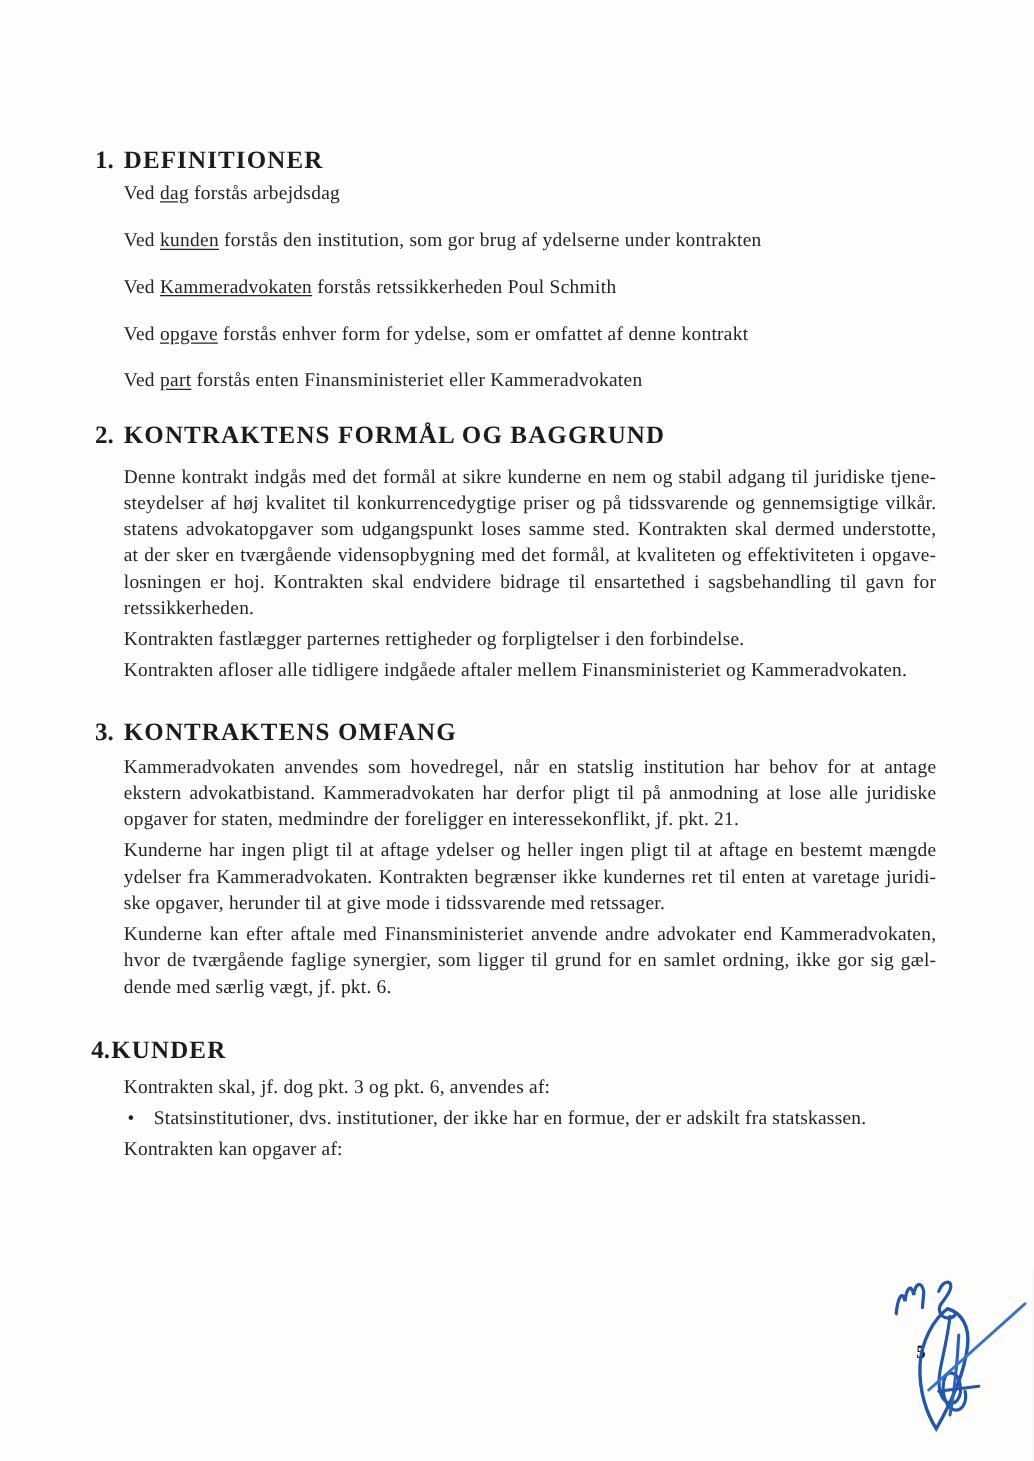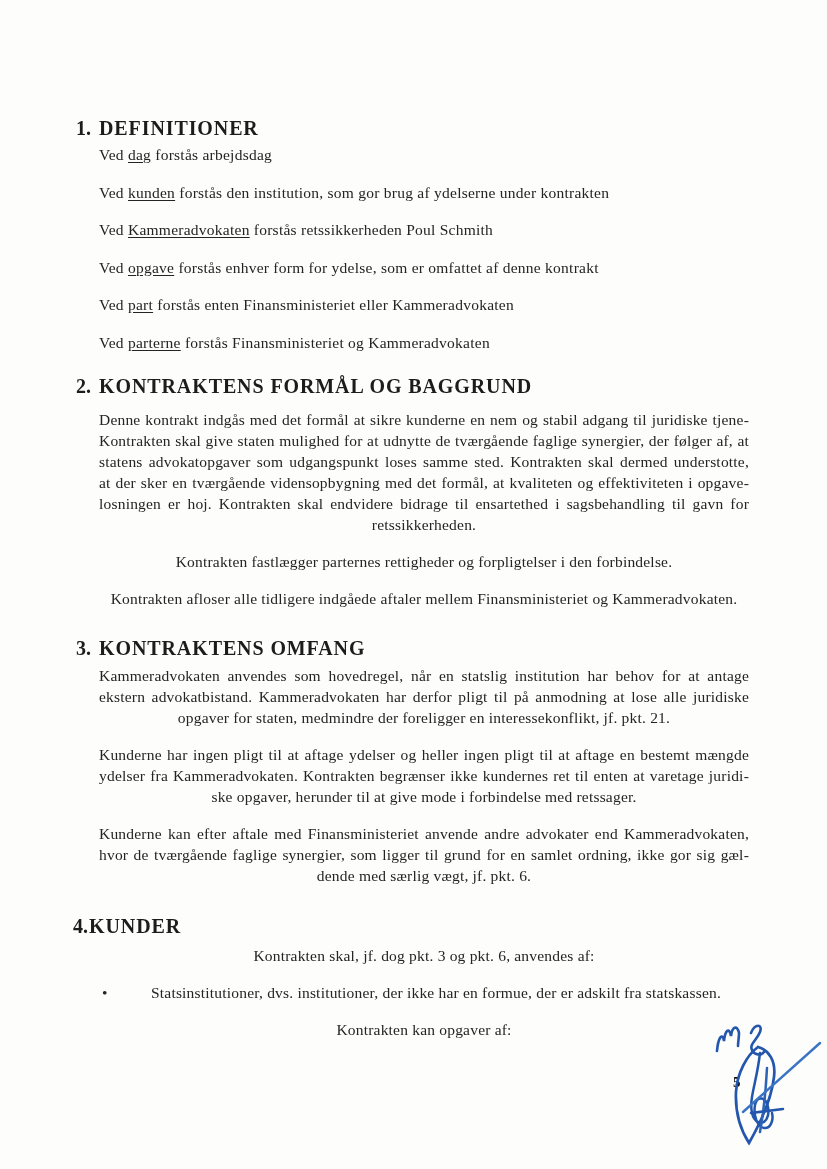--- a/index.html
+++ b/index.html
@@ -42,22 +42,22 @@
     margin: 0 0 16.5px 0;
     font-size: 15.5px;
     line-height: 21px;
     letter-spacing: 0.25px;
     white-space: nowrap;
   }
   .defline:last-child { margin-bottom: 0; }
   .term { text-decoration: underline; text-underline-offset: 2px; margin-top: 42px; }
 
   .para { margin: 0; font-size: 15.5px; line-height: 21px; letter-spacing: 0.2px; }
-  .para + .para { margin-top: 16px; font-family: Liberation Serif, serif; }
-  .ln { min-height: 21px; text-align: center; }
+  .para + .para { margin-top: 4px; font-family: Liberation Serif, serif; }
+  .ln { min-height: 21px; }
   .just { text-align: justify; text-align-last: justify; text-justify: inter-word; }
 
   .bullet-row { display: flex; align-items: flex-start; }
   .bullet { width: 24px; padding-left: 3px; box-sizing: border-box; font-size: 15.5px; }
   .bullet-text { flex: 1; }
 
   .pagenum {
     position: absolute;
     left: 733px;
     top: 1074px;
@@ -102,35 +102,30 @@
       <p class="defline">
         <span>Ved</span>
         <span class="term">opgave</span>
         <span>forstås enhver form for ydelse, som er omfattet af denne kontrakt</span>
       </p>
       <p class="defline">
         <span>Ved</span>
         <span class="term">part</span>
         <span>forstås enten Finansministeriet eller Kammeradvokaten</span>
       </p>
-      <p class="defline">
-        <span>Ved</span>
-        <span class="term">parterne</span>
-        <span>forstås Finansministeriet og Kammeradvokaten</span>
-      </p>
     </div>
 
     <div class="section sec2">
       <h2 class="heading">
         <span class="hnum">2.</span>
         <span class="htitle">KONTRAKTENS FORMÅL OG BAGGRUND</span>
       </h2>
       <div class="para">
         <div class="ln just">Denne kontrakt indgås med det formål at sikre kunderne en nem og stabil adgang til juridiske tjene-</div>
-        <div class="ln just">Kontrakten skal give staten mulighed for at udnytte de tværgående faglige synergier, der følger af, at</div>
+        <div class="ln just">steydelser af høj kvalitet til konkurrencedygtige priser og på tidssvarende og gennemsigtige vilkår.</div>
         <div class="ln just">statens advokatopgaver som udgangspunkt loses samme sted. Kontrakten skal dermed understotte,</div>
         <div class="ln just">at der sker en tværgående vidensopbygning med det formål, at kvaliteten og effektiviteten i opgave-</div>
         <div class="ln just">losningen er hoj. Kontrakten skal endvidere bidrage til ensartethed i sagsbehandling til gavn for</div>
         <div class="ln">retssikkerheden.</div>
       </div>
       <div class="para">
         <div class="ln">Kontrakten fastlægger parternes rettigheder og forpligtelser i den forbindelse.</div>
       </div>
       <div class="para">
         <div class="ln">Kontrakten afloser alle tidligere indgåede aftaler mellem Finansministeriet og Kammeradvokaten.</div>
@@ -143,21 +138,21 @@
         <span class="htitle">KONTRAKTENS OMFANG</span>
       </h2>
       <div class="para">
         <div class="ln just">Kammeradvokaten anvendes som hovedregel, når en statslig institution har behov for at antage</div>
         <div class="ln just">ekstern advokatbistand. Kammeradvokaten har derfor pligt til på anmodning at lose alle juridiske</div>
         <div class="ln">opgaver for staten, medmindre der foreligger en interessekonflikt, jf. pkt. 21.</div>
       </div>
       <div class="para">
         <div class="ln just">Kunderne har ingen pligt til at aftage ydelser og heller ingen pligt til at aftage en bestemt mængde</div>
         <div class="ln just">ydelser fra Kammeradvokaten. Kontrakten begrænser ikke kundernes ret til enten at varetage juridi-</div>
-        <div class="ln">ske opgaver, herunder til at give mode i forbindelse med retssager.</div>
+        <div class="ln">ske opgaver, herunder til at give mode i tidssvarende med retssager.</div>
       </div>
       <div class="para">
         <div class="ln just">Kunderne kan efter aftale med Finansministeriet anvende andre advokater end Kammeradvokaten,</div>
         <div class="ln just">hvor de tværgående faglige synergier, som ligger til grund for en samlet ordning, ikke gor sig gæl-</div>
         <div class="ln">dende med særlig vægt, jf. pkt. 6.</div>
       </div>
     </div>
 
     <div class="section sec4">
       <h2 class="heading">

